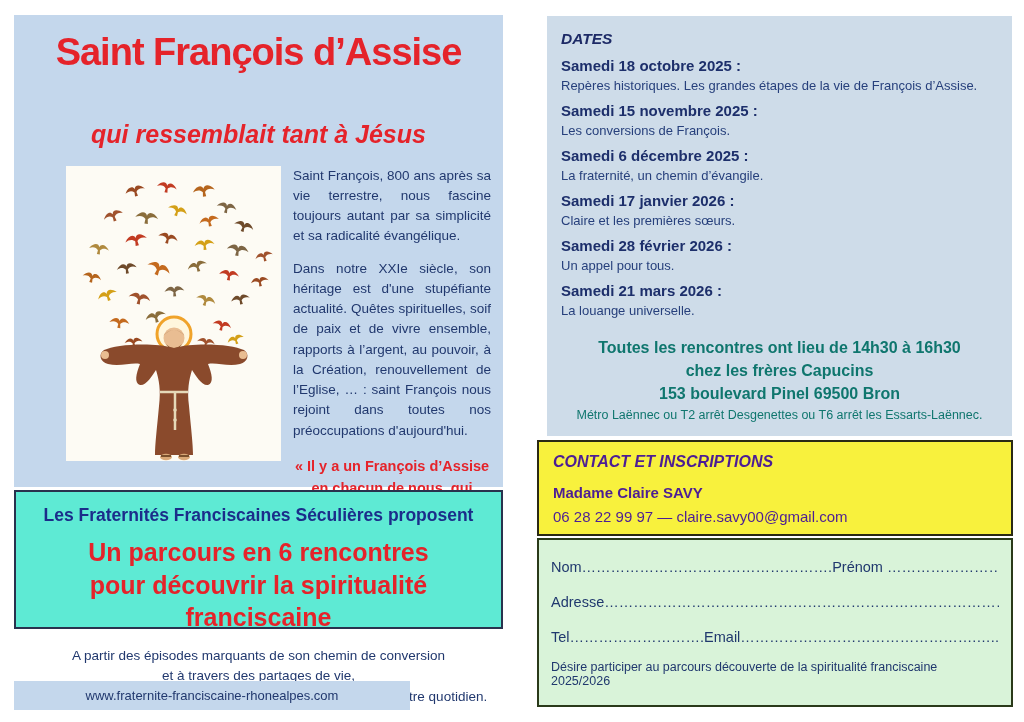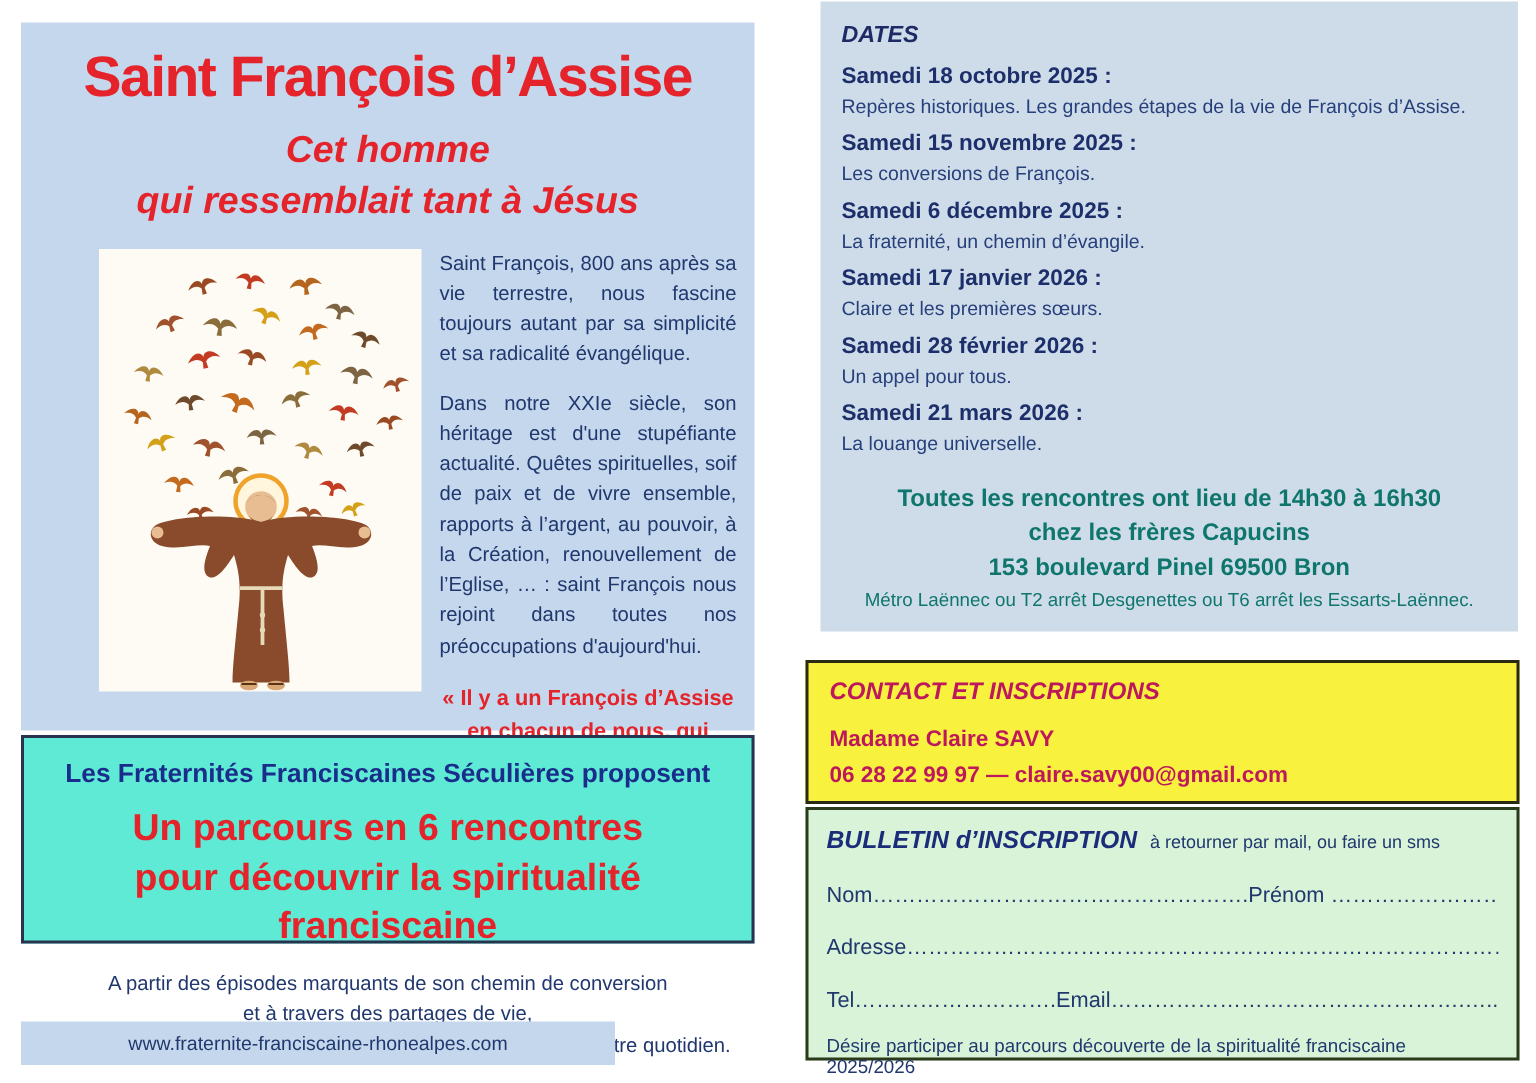--- a/index.html
+++ b/index.html
@@ -47,62 +47,62 @@
   .box-desc{
     margin-top:12px;color:#21386e;font-size:13.5px;line-height:1.55;
   }
   .left-footer{
     position:absolute;left:14px;top:681px;width:396px;height:29px;
     background:#c4d7ec;display:flex;align-items:center;justify-content:center;
     color:#21386e;font-size:13px;
   }
   
   .right-panel{
-    position:absolute;left:547px;top:1px;width:465px;height:420px;
+    position:absolute;left:547px;top:16px;width:465px;height:420px;
     background:#cedce9;box-sizing:border-box;padding:14px 14px 0 14px;
   }
   .dates-heading{
     color:#1d2a66;font-weight:bold;font-style:italic;font-size:15.5px;
   }
   .date-entry{margin-top:9px;}
   .date-head{color:#1d2f6b;font-weight:bold;font-size:15px;}
   .date-topic{color:#27407c;font-size:13px;margin-top:4px;}
   .venue{
     text-align:center;color:#0f766e;margin-top:18px;
   }
   .venue-line{font-weight:bold;font-size:16px;line-height:1.45;}
   .venue-metro{font-size:12.5px;margin-top:2px;}
   .contact-box{
     position:absolute;left:537px;top:440px;width:476px;height:96px;
     background:#f8f13d;border:2px solid #2a2a14;box-sizing:border-box;
-    padding-left:14px;color:#be185d;
+    padding-left:14px;color:#4c1d95;
   }
   .contact-heading{margin-top:11px;font-weight:bold;font-style:italic;font-size:16px;}
   .contact-name{margin-top:13px;font-weight:bold;font-size:15px;}
-  .contact-phone{margin-top:7px;font-weight:bold;font-size:15px;}
+  .contact-phone{margin-top:7px;font-weight:normal;font-size:15px;}
   .bulletin-box{
     position:absolute;left:537px;top:538px;width:476px;height:169px;
     background:#d9f3d9;border:2px solid #2a3a1a;box-sizing:border-box;
     padding:0 12px;color:#20386e;
   }
   .bulletin-title-row{margin-top:11px;white-space:nowrap;}
   .bulletin-title{font-weight:bold;font-style:italic;font-size:16.5px;color:#1b2d7a;}
   .bulletin-note{font-size:12px;margin-left:4px;}
   .form-line{
     margin-top:19px;font-size:14.5px;white-space:nowrap;overflow:hidden;
   }
   .bulletin-final{margin-top:15px;font-size:12.5px;}
 </style>
 </head>
 <body>
 
 <div class="left-panel">
   <h1 class="main-title">Saint François d’Assise</h1>
   <div class="subtitle">
-    <span>Cet homme</span><br>
+    <br>
     <span>qui ressemblait tant à Jésus</span>
   </div>
   <div class="intro-row">
     <div class="francis-figure">
       <svg width="215" height="295" viewBox="0 0 215 295" xmlns="http://www.w3.org/2000/svg">
         <defs>
           <path id="bird" d="M0,6 C4,0 9,0 10,4 C11,0 16,0 20,6 C16,4 13,4.5 11,7 L11.5,11 L8.5,11 L9,7 C7,4.5 4,4 0,6 Z"></path>
         </defs>
         <g>
           <use href="#bird" fill="#9a4a22" transform="translate(58,22) rotate(-15)"></use>
@@ -217,21 +217,17 @@
   </div>
 </div>
 
 <div class="contact-box">
   <div class="contact-heading">CONTACT ET INSCRIPTIONS</div>
   <div class="contact-name">Madame Claire SAVY</div>
   <div class="contact-phone">06 28 22 99 97 — claire.savy00@gmail.com</div>
 </div>
 
 <div class="bulletin-box">
-  <div class="bulletin-title-row">
-    <span class="bulletin-title">BULLETIN d’INSCRIPTION</span>
-    <span class="bulletin-note">à retourner par mail, ou faire un sms</span>
-  </div>
   <div class="form-line">Nom…………………………………………….Prénom ………………………</div>
   <div class="form-line">Adresse…………………………………………………………………………………</div>
   <div class="form-line">Tel……………………….Email………………………………………….…....</div>
   <div class="bulletin-final">Désire participer au parcours découverte de la spiritualité franciscaine 2025/2026</div>
 </div>
 
 </body></html>

